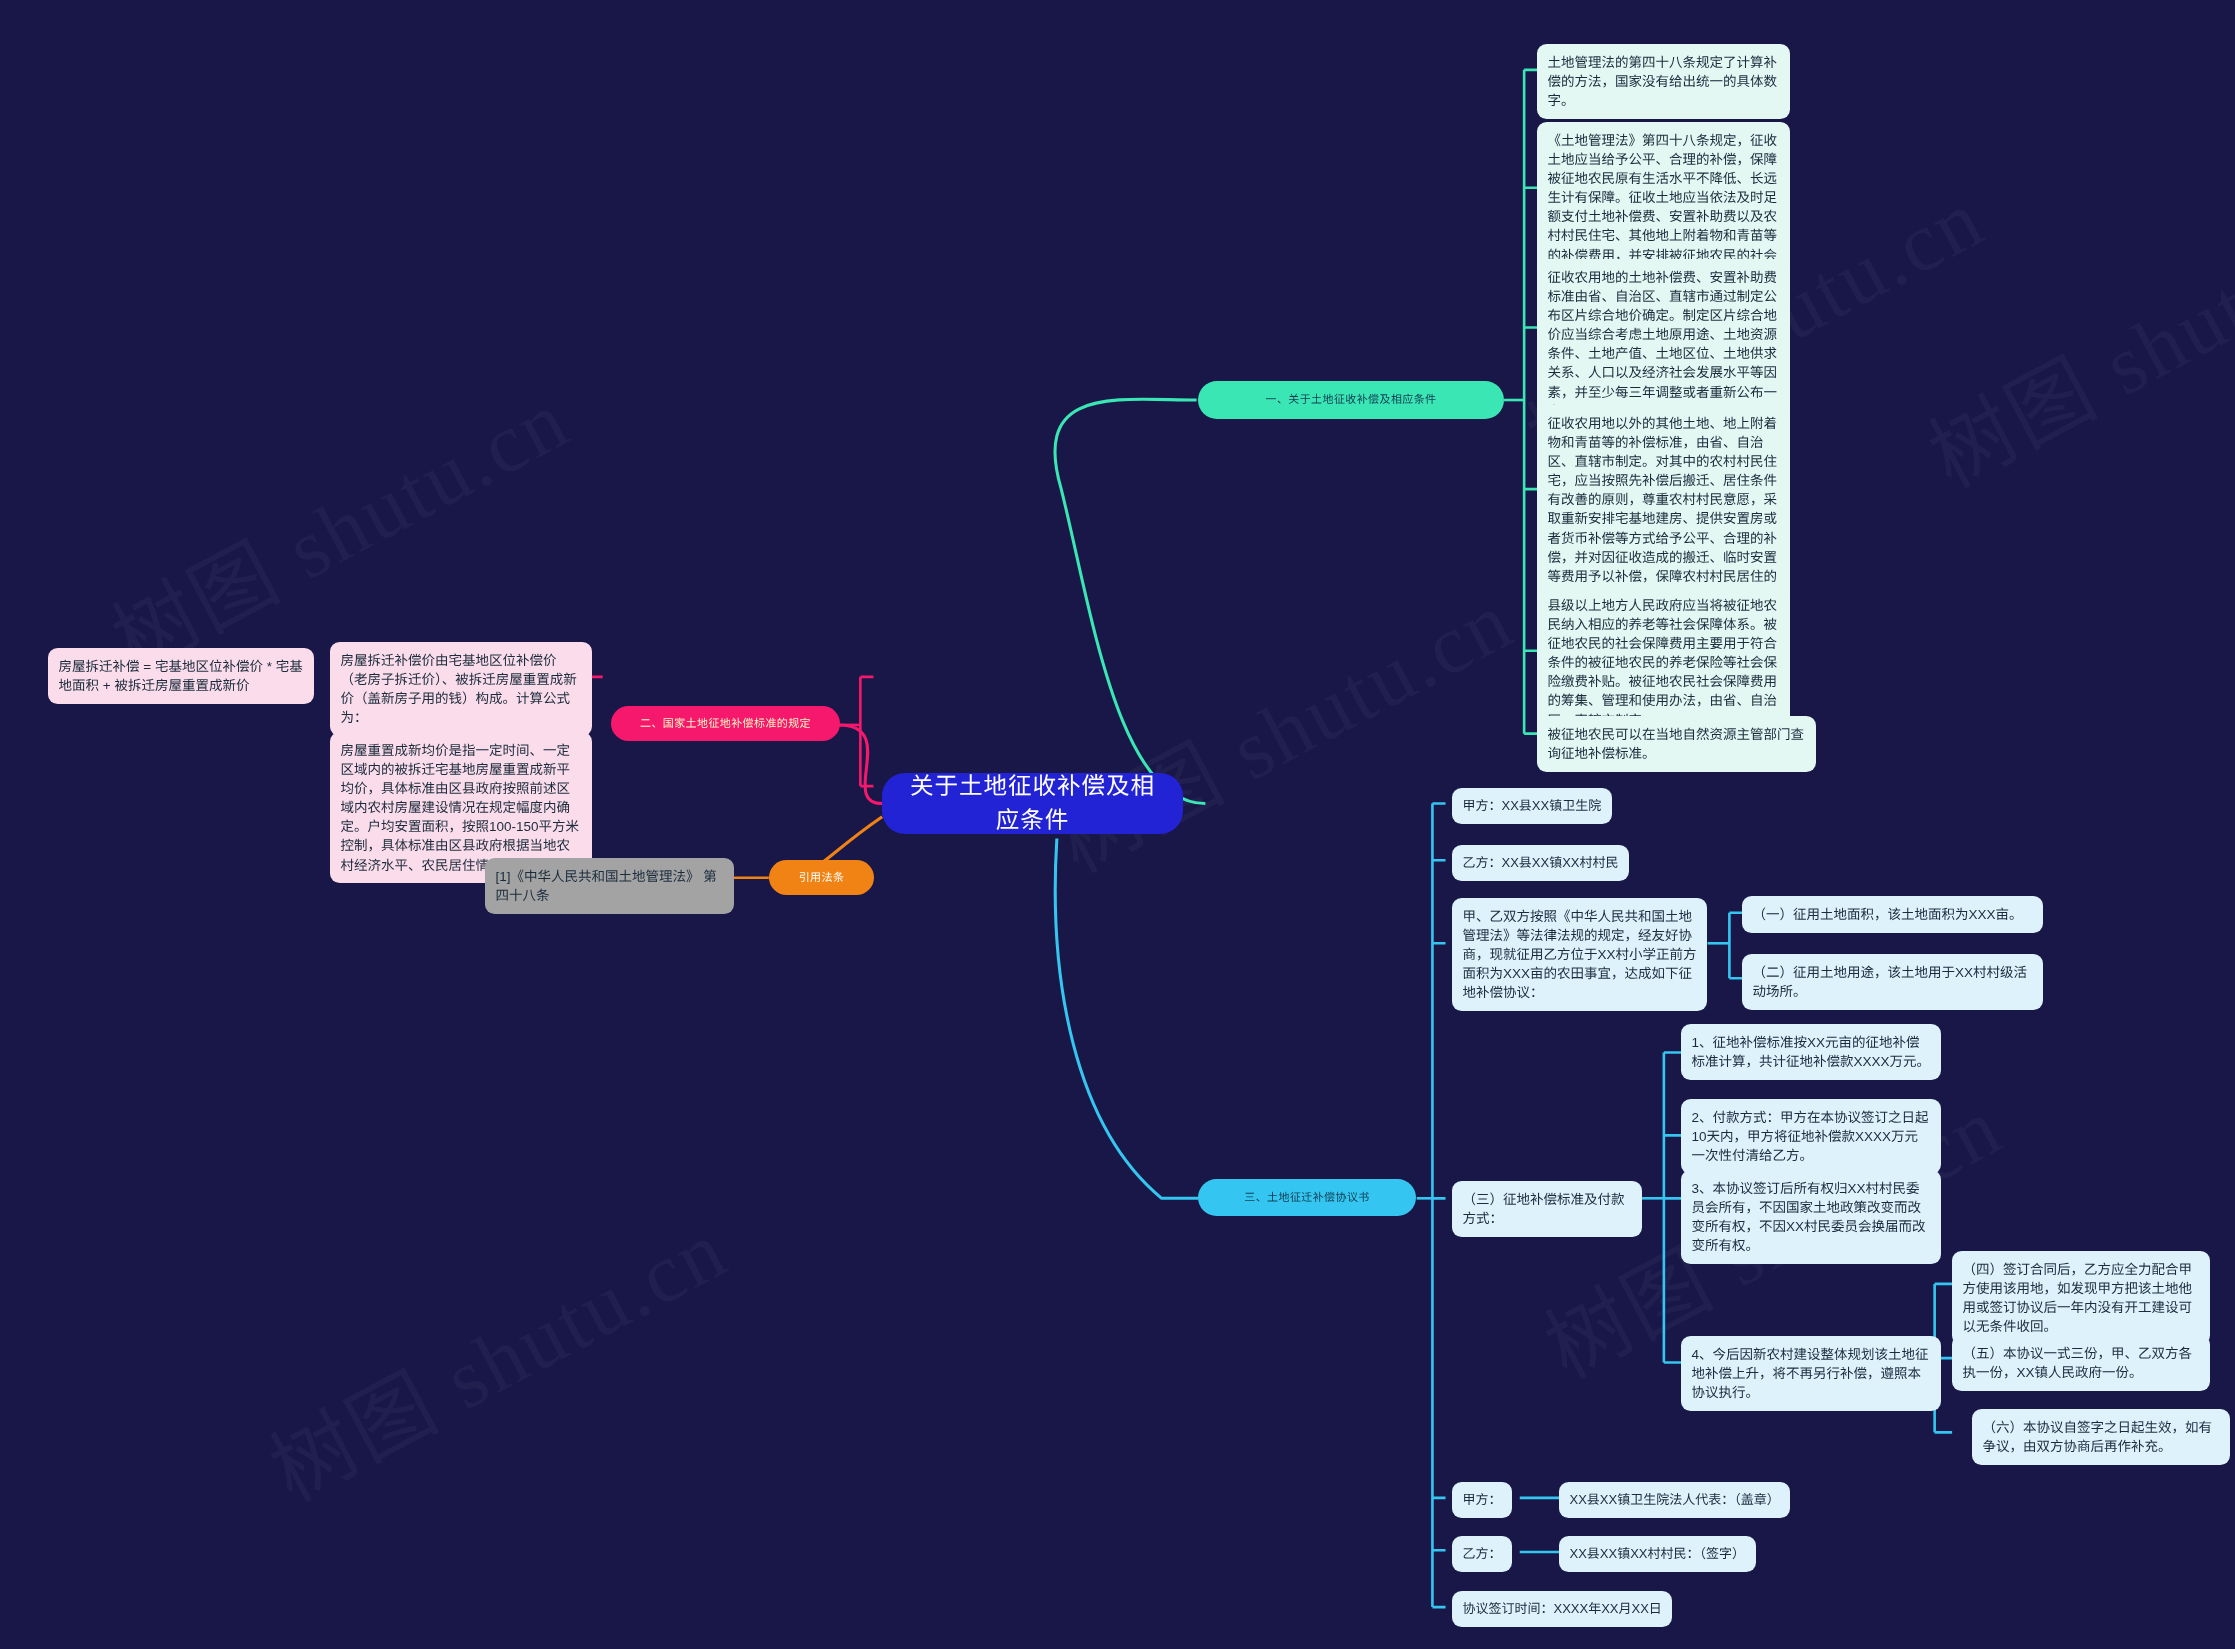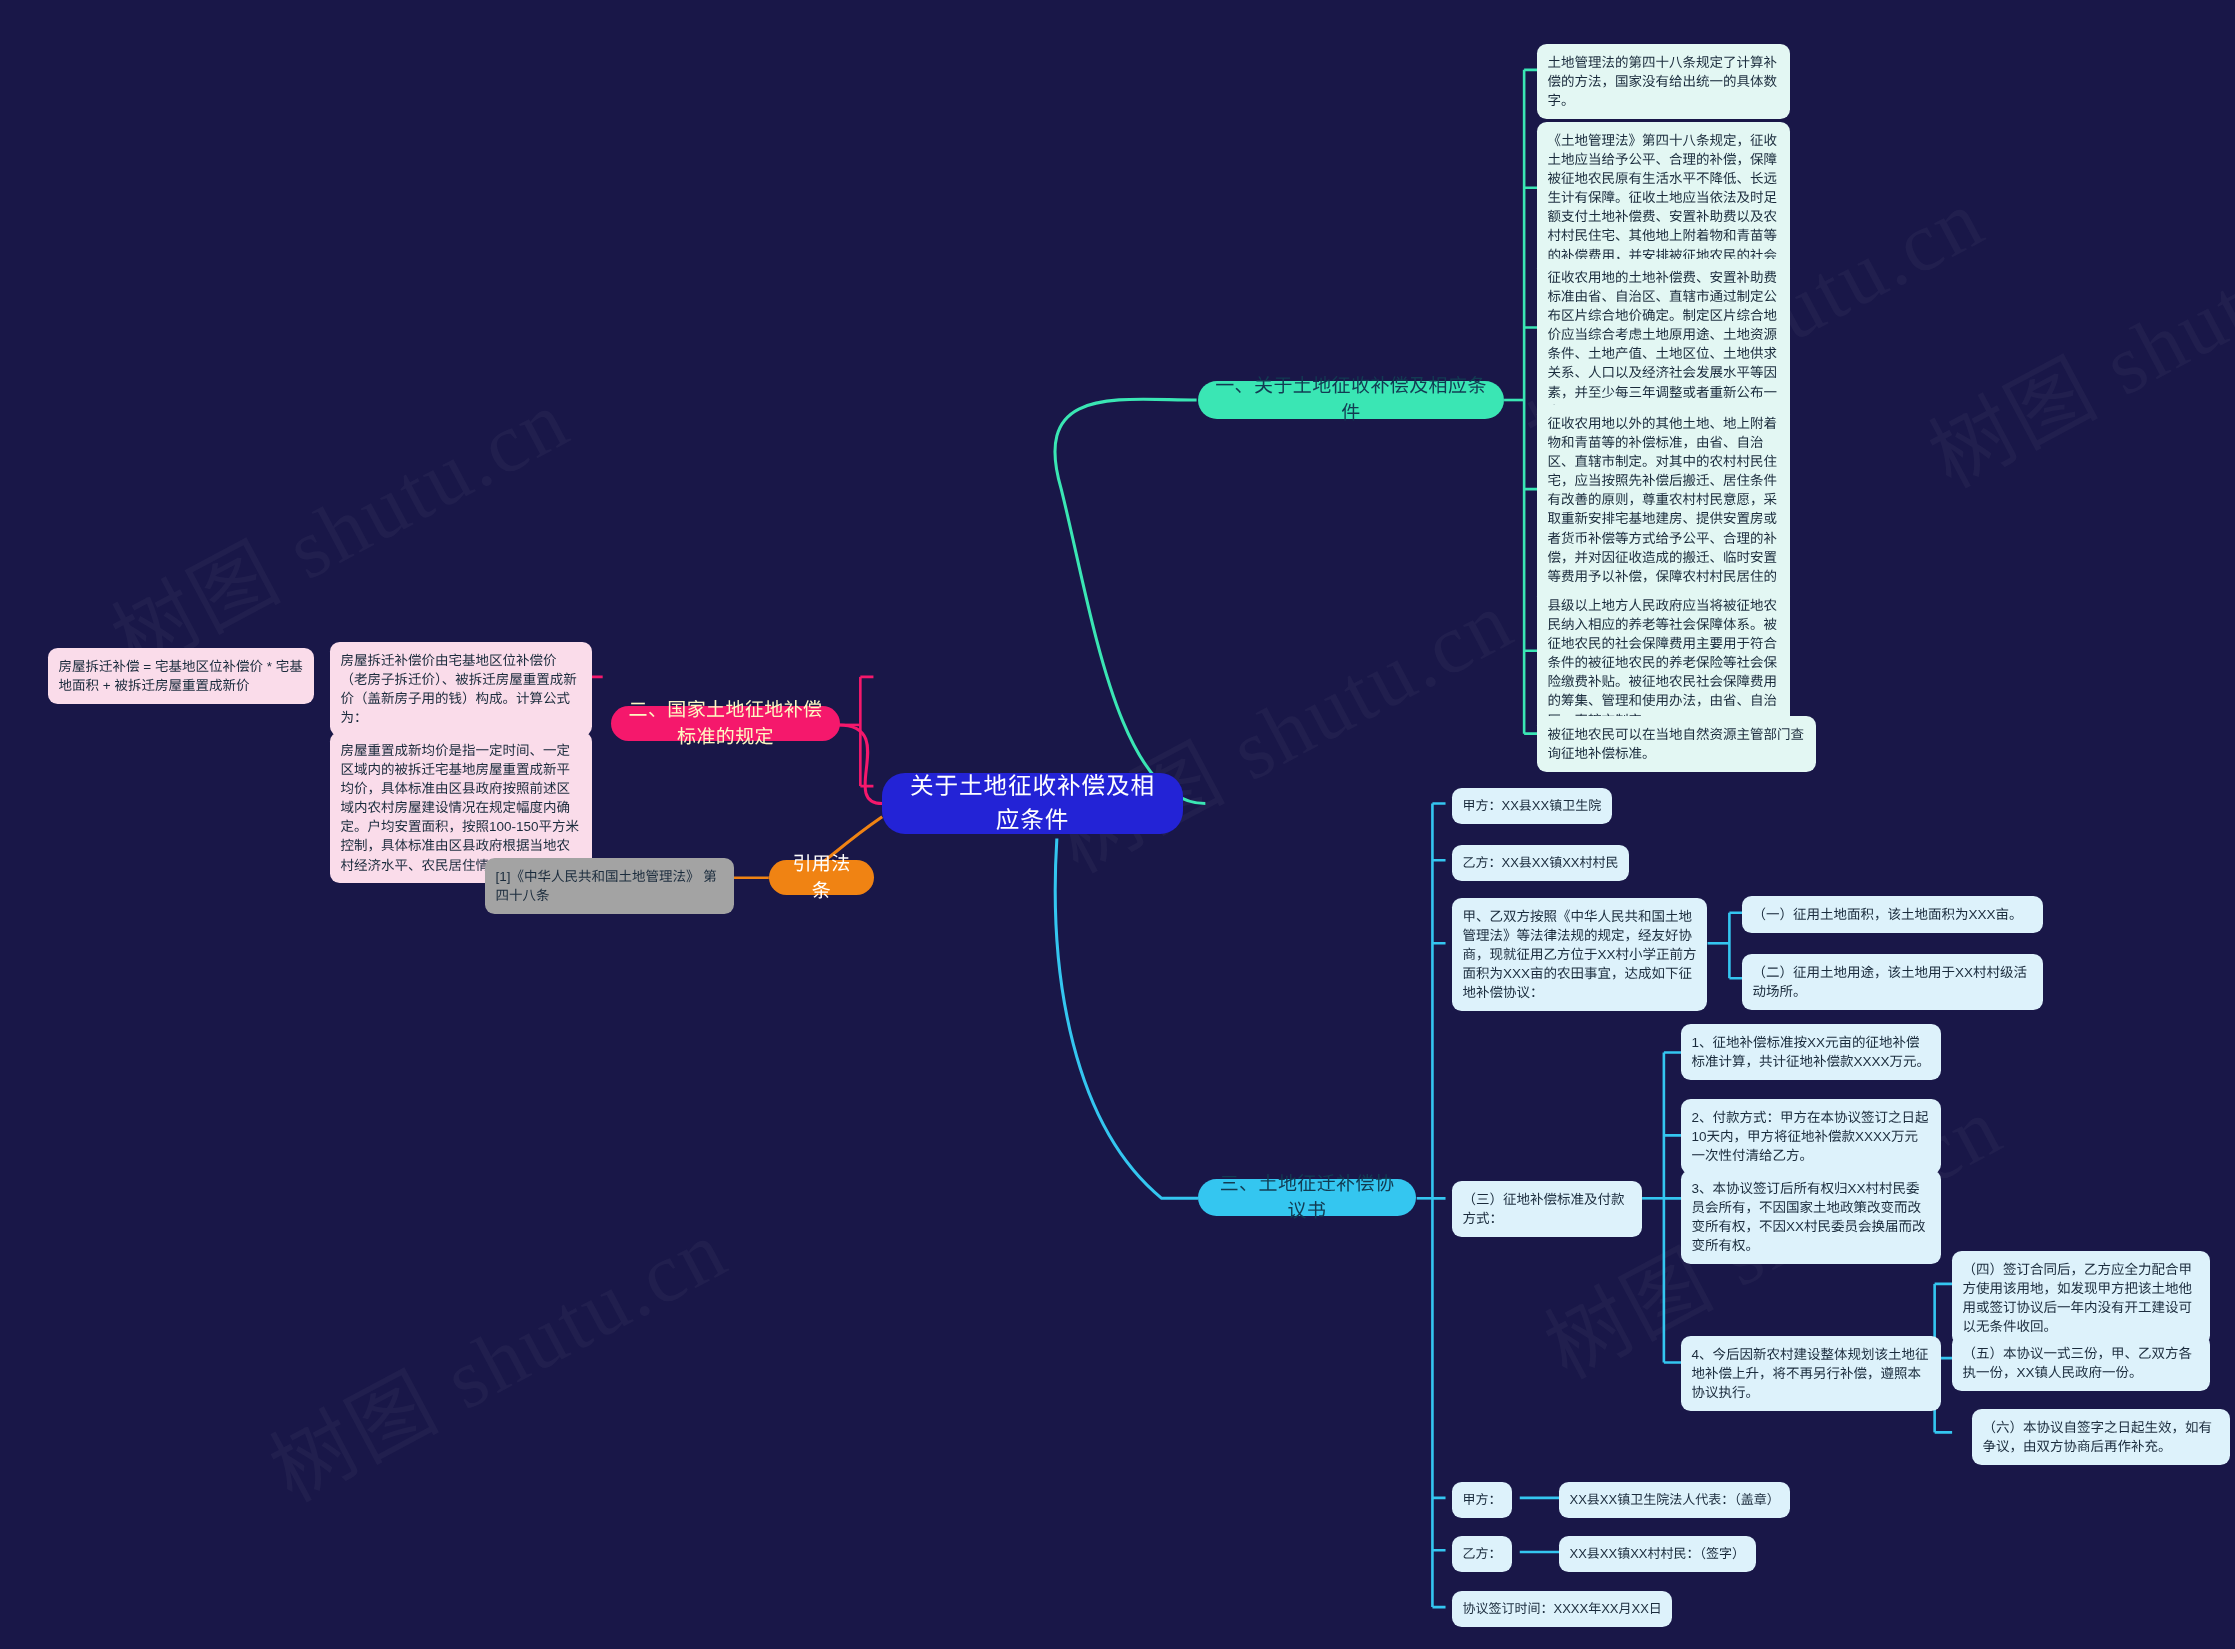--- a/index.html
+++ b/index.html
@@ -37,21 +37,21 @@
     border-radius:23px;
     font-size:23.6px;
     text-align:center;
     display:flex;align-items:center;justify-content:center;
     padding:12.2px 23px;
     letter-spacing:0.9px;
   }
   
   .pill{
     border-radius:21px;
-    font-size:19px;
+    font-size:11px;
     display:flex;align-items:center;justify-content:center;
     padding:7px 15.7px;
     text-align:center;
     letter-spacing:0.4px;
     font-weight:500;
   }
   .pill-green{background:#3ae6b4;color:#123b52;}
   .pill-pink{background:#f5186c;color:#fef9c3;}
   .pill-orange{background:#f08313;color:#ffffff;}
   .pill-cyan{background:#34c6f0;color:#123b52;}

